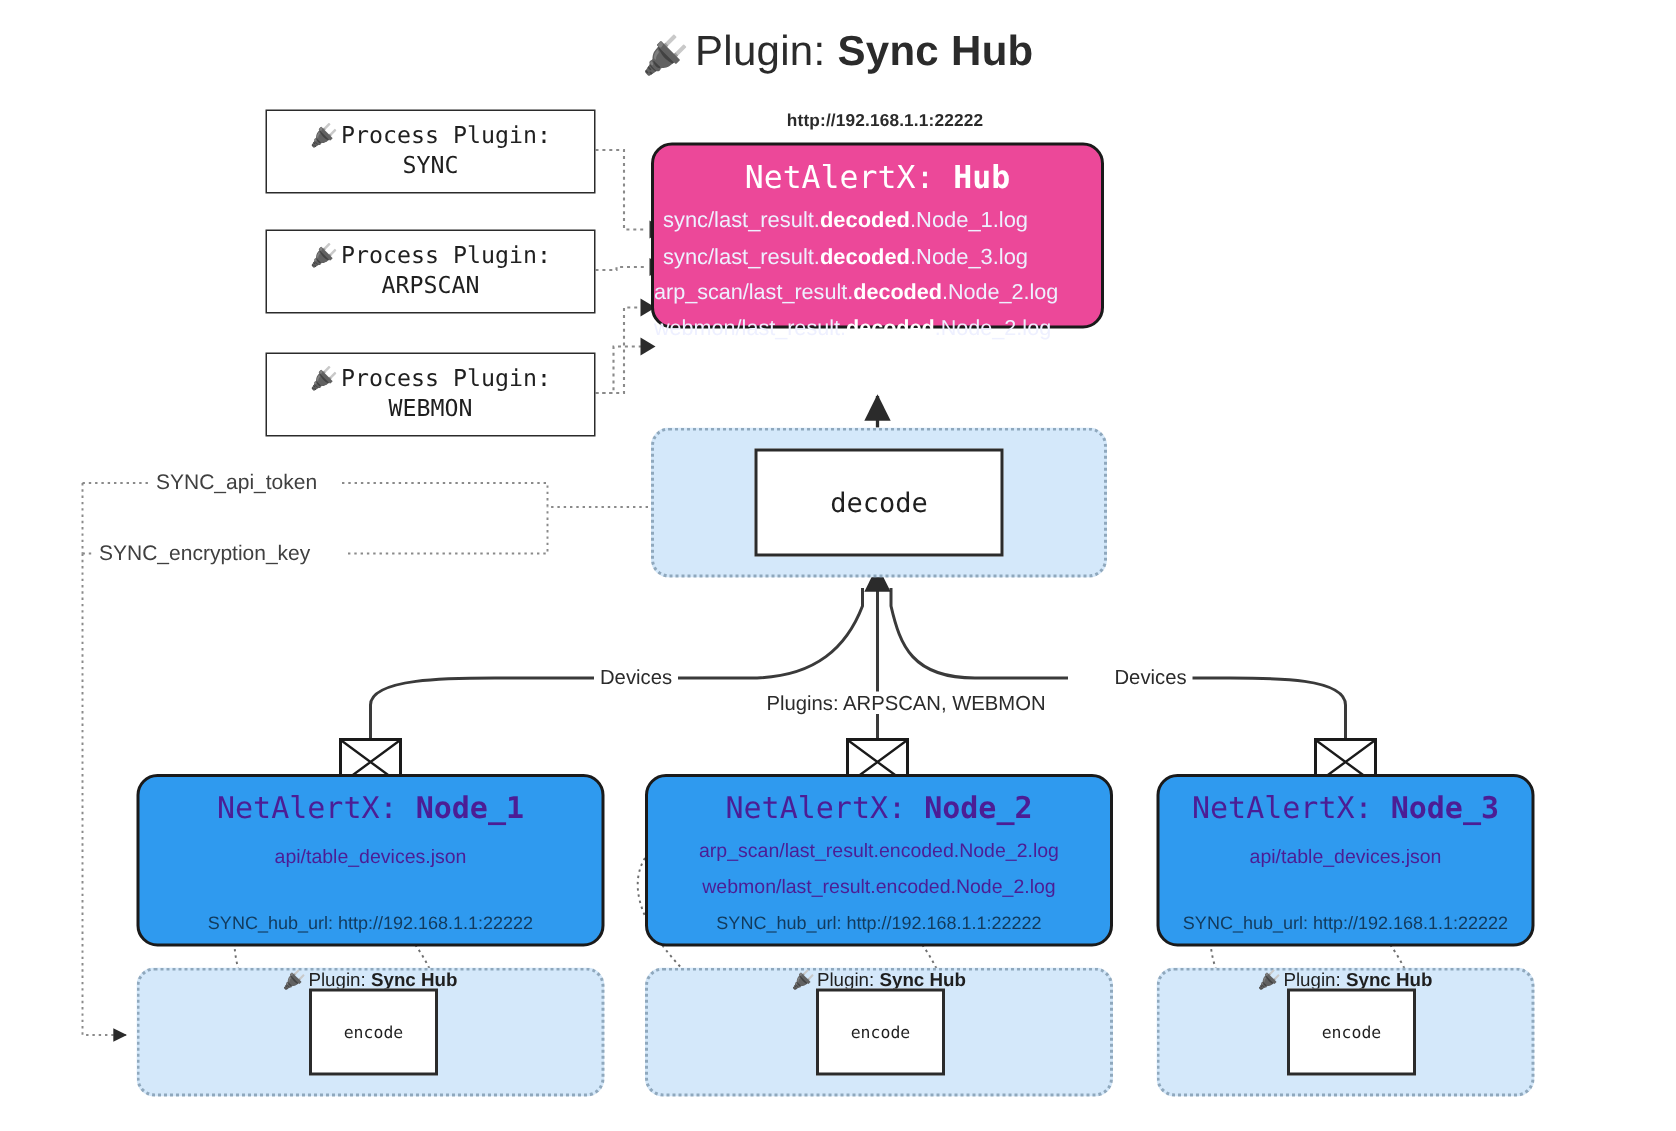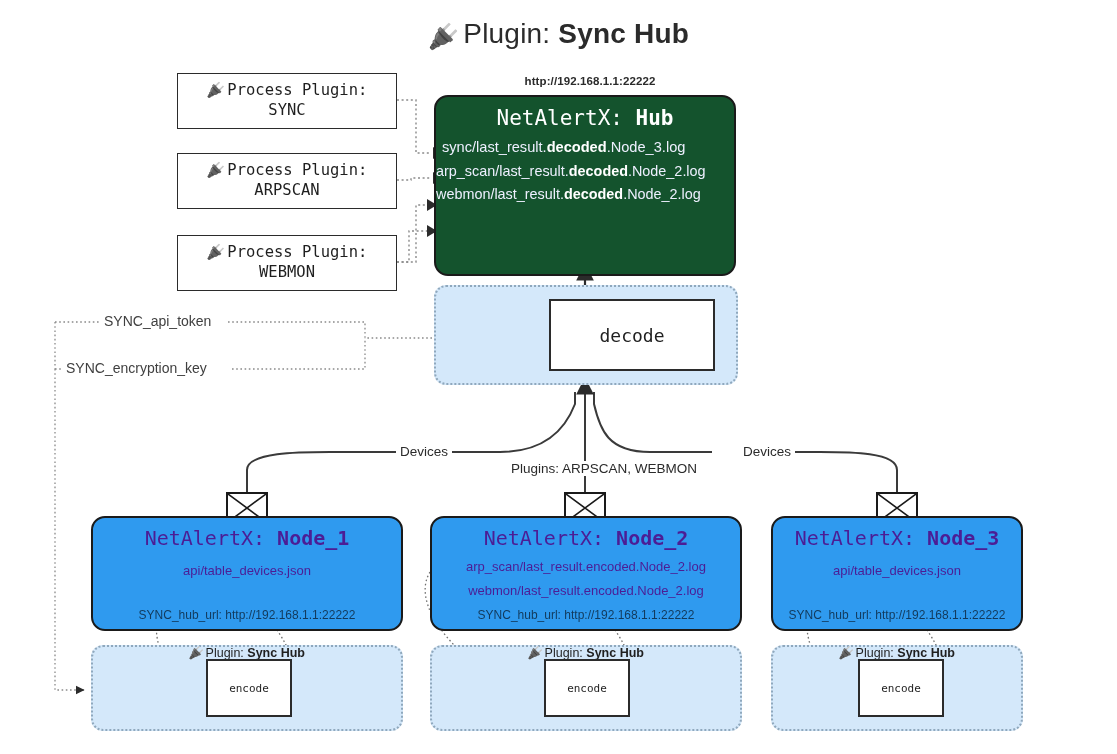--- a/index.html
+++ b/index.html
@@ -40,22 +40,22 @@
   }
   .proc .l1{display:flex;align-items:center;white-space:nowrap;}
   .proc .l1 .plug{font-family:"DejaVu Sans",sans-serif;font-size:15px;margin-right:2px;display:inline-block;transform:scaleX(-1);}
 
   
   #hub-url{
     left:455px;top:75px;width:270px;text-align:center;
     font-size:11.5px;font-weight:bold;color:#2b2b2b;letter-spacing:.1px;
   }
   #hub{
-    left:434px;top:95px;width:302px;height:181px;
-    background:#14532d;
+    left:434px;top:95px;width:302px;height:124px;
+    background:#ec4899;
     border:2px solid #1a1a1a;
     border-radius:14px;
     padding-top:9px;
   }
   #hub .hub-title{
     text-align:center;
     font-family:"DejaVu Sans Mono","Liberation Mono",monospace;
     font-size:21px;color:#ffffff;white-space:nowrap;
   }
   #hub .hub-title .b{font-weight:bold;}
@@ -73,21 +73,21 @@
     left:434px;top:285px;width:304px;height:100px;
     background:#d4e8fa;
     border:2px dotted #8fa8bd;
     border-radius:12px;
   }
   #decode-box{
     left:503px;top:299px;width:166px;height:72px;
     background:#ffffff;border:2px solid #2b2b2b;
     display:flex;align-items:center;justify-content:center;
     font-family:"DejaVu Sans Mono","Liberation Mono",monospace;
-    font-size:18px;color:#1f1f1f;margin-left:46px;
+    font-size:18px;color:#1f1f1f;
   }
 
   
   .node{
     height:115px;
     background:#2f9aef;
     border:2px solid #1a1a1a;
     border-radius:14px;
     padding-top:8px;
     text-align:center;
@@ -226,20 +226,21 @@
     <div>WEBMON</div>
   </div>
 
   <div class="abs" id="hub-url">http://192.168.1.1:22222</div>
 
   <div class="abs" id="hub">
     <div class="hub-title">
       <span>NetAlertX:</span>
       <span class="b">Hub</span>
     </div>
+    <div class="logline"><span>sync/last_result.</span><b>decoded</b><span>.Node_1.log</span></div>
     <div class="logline"><span>sync/last_result.</span><b>decoded</b><span>.Node_3.log</span></div>
     <div class="logline wide"><span>arp_scan/last_result.</span><b>decoded</b><span>.Node_2.log</span></div>
     <div class="logline wide"><span>webmon/last_result.</span><b>decoded</b><span>.Node_2.log</span></div>
   </div>
 
   <div class="abs" id="decode-wrap"></div>
   <div class="abs" id="decode-box">decode</div>
 
   <div class="abs key-label" style="left:100px;top:313px;">SYNC_api_token</div>
   <div class="abs key-label" style="left:62px;top:360px;">SYNC_encryption_key</div>

